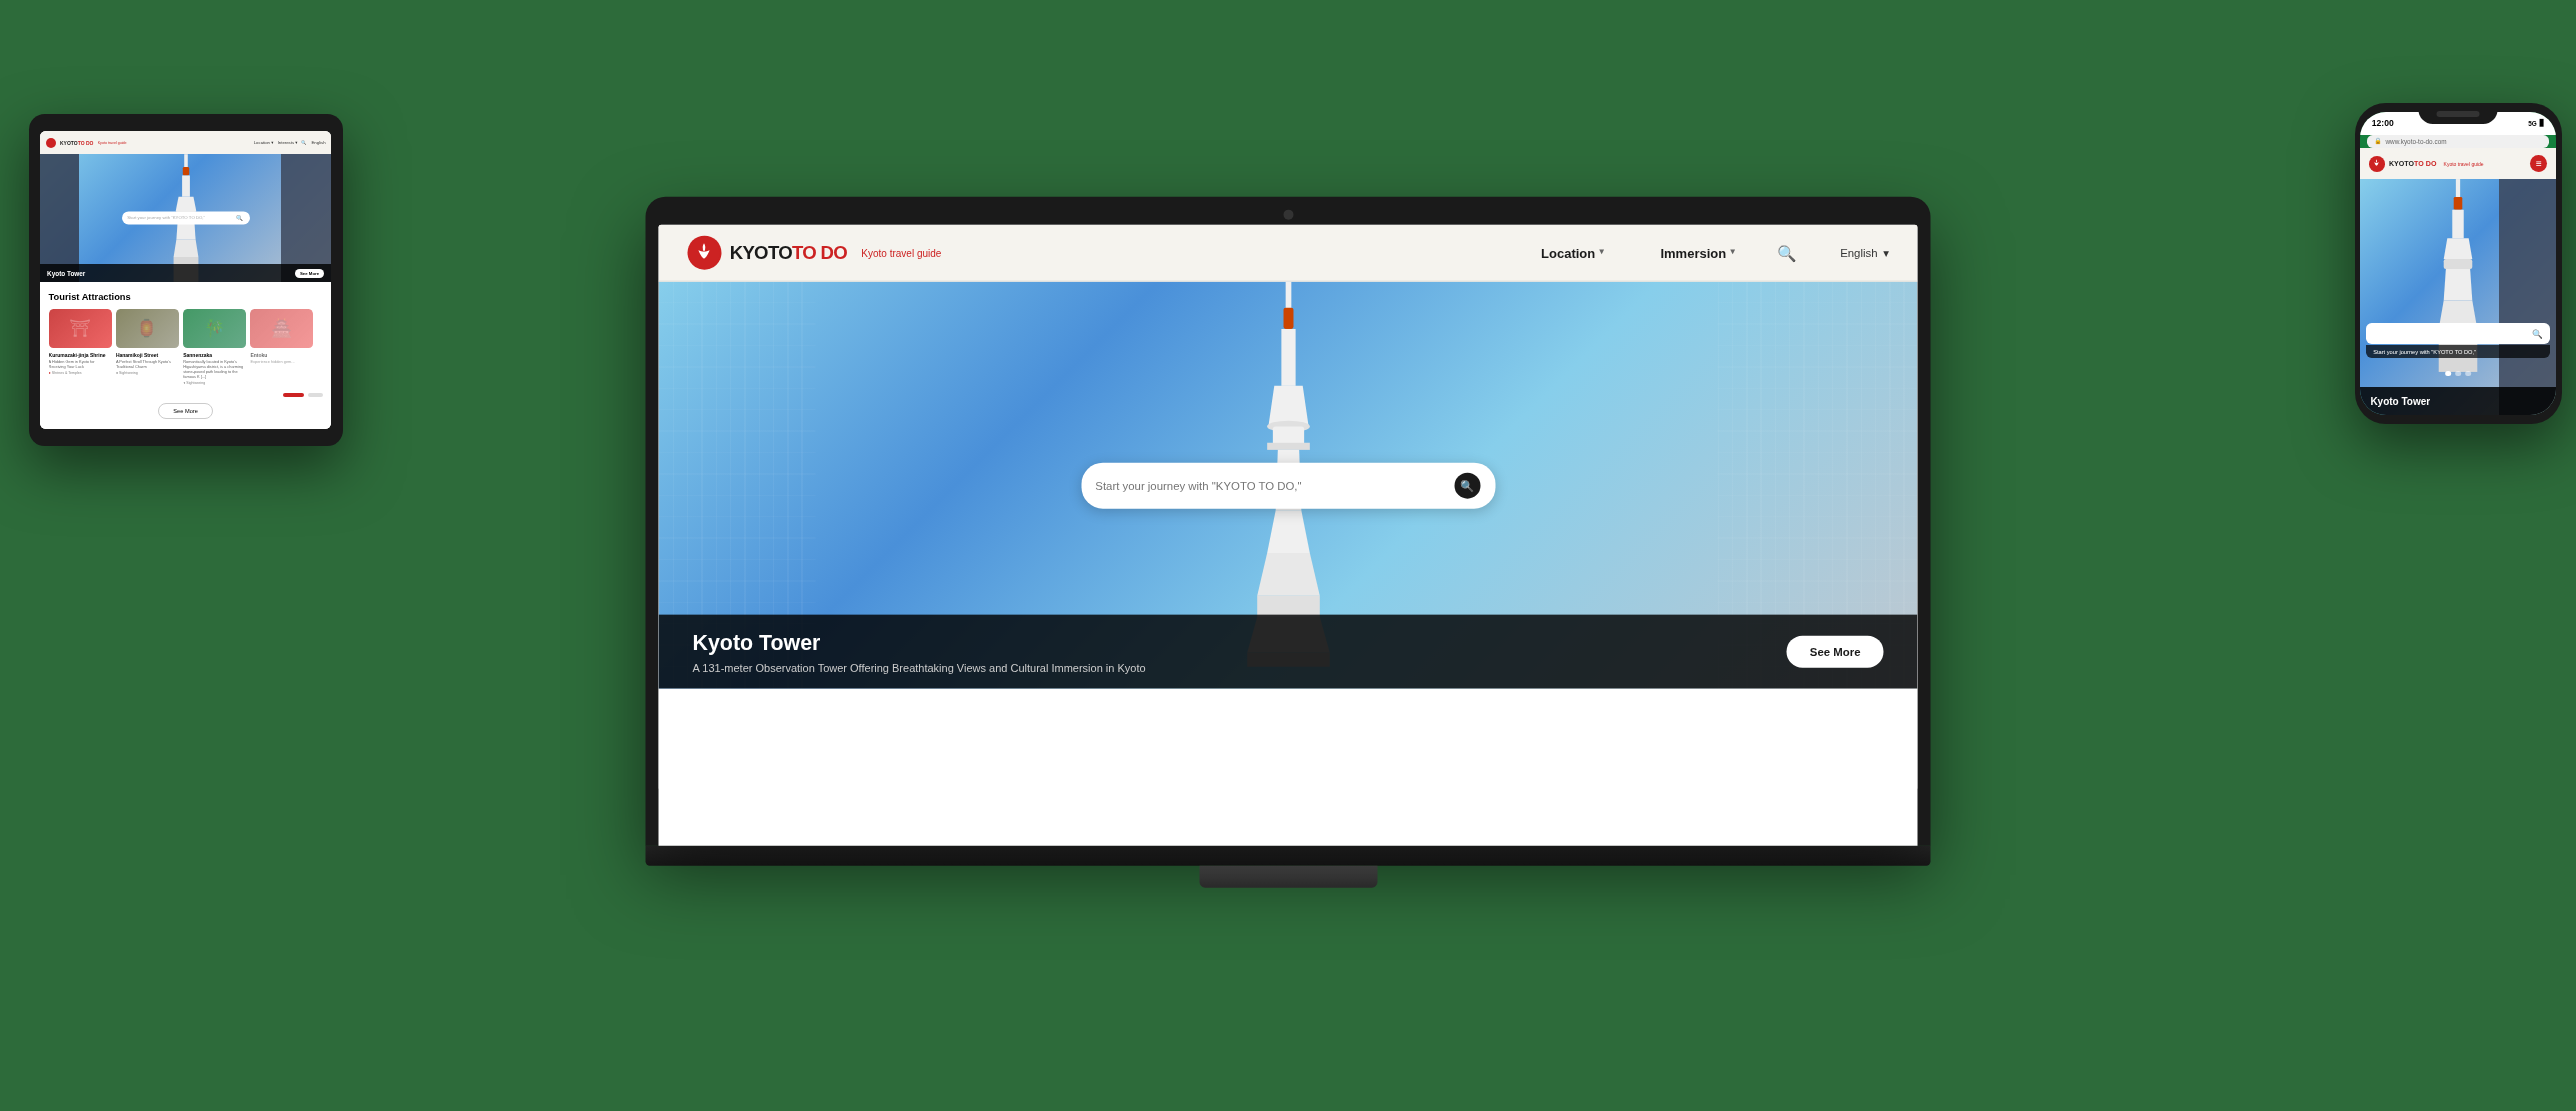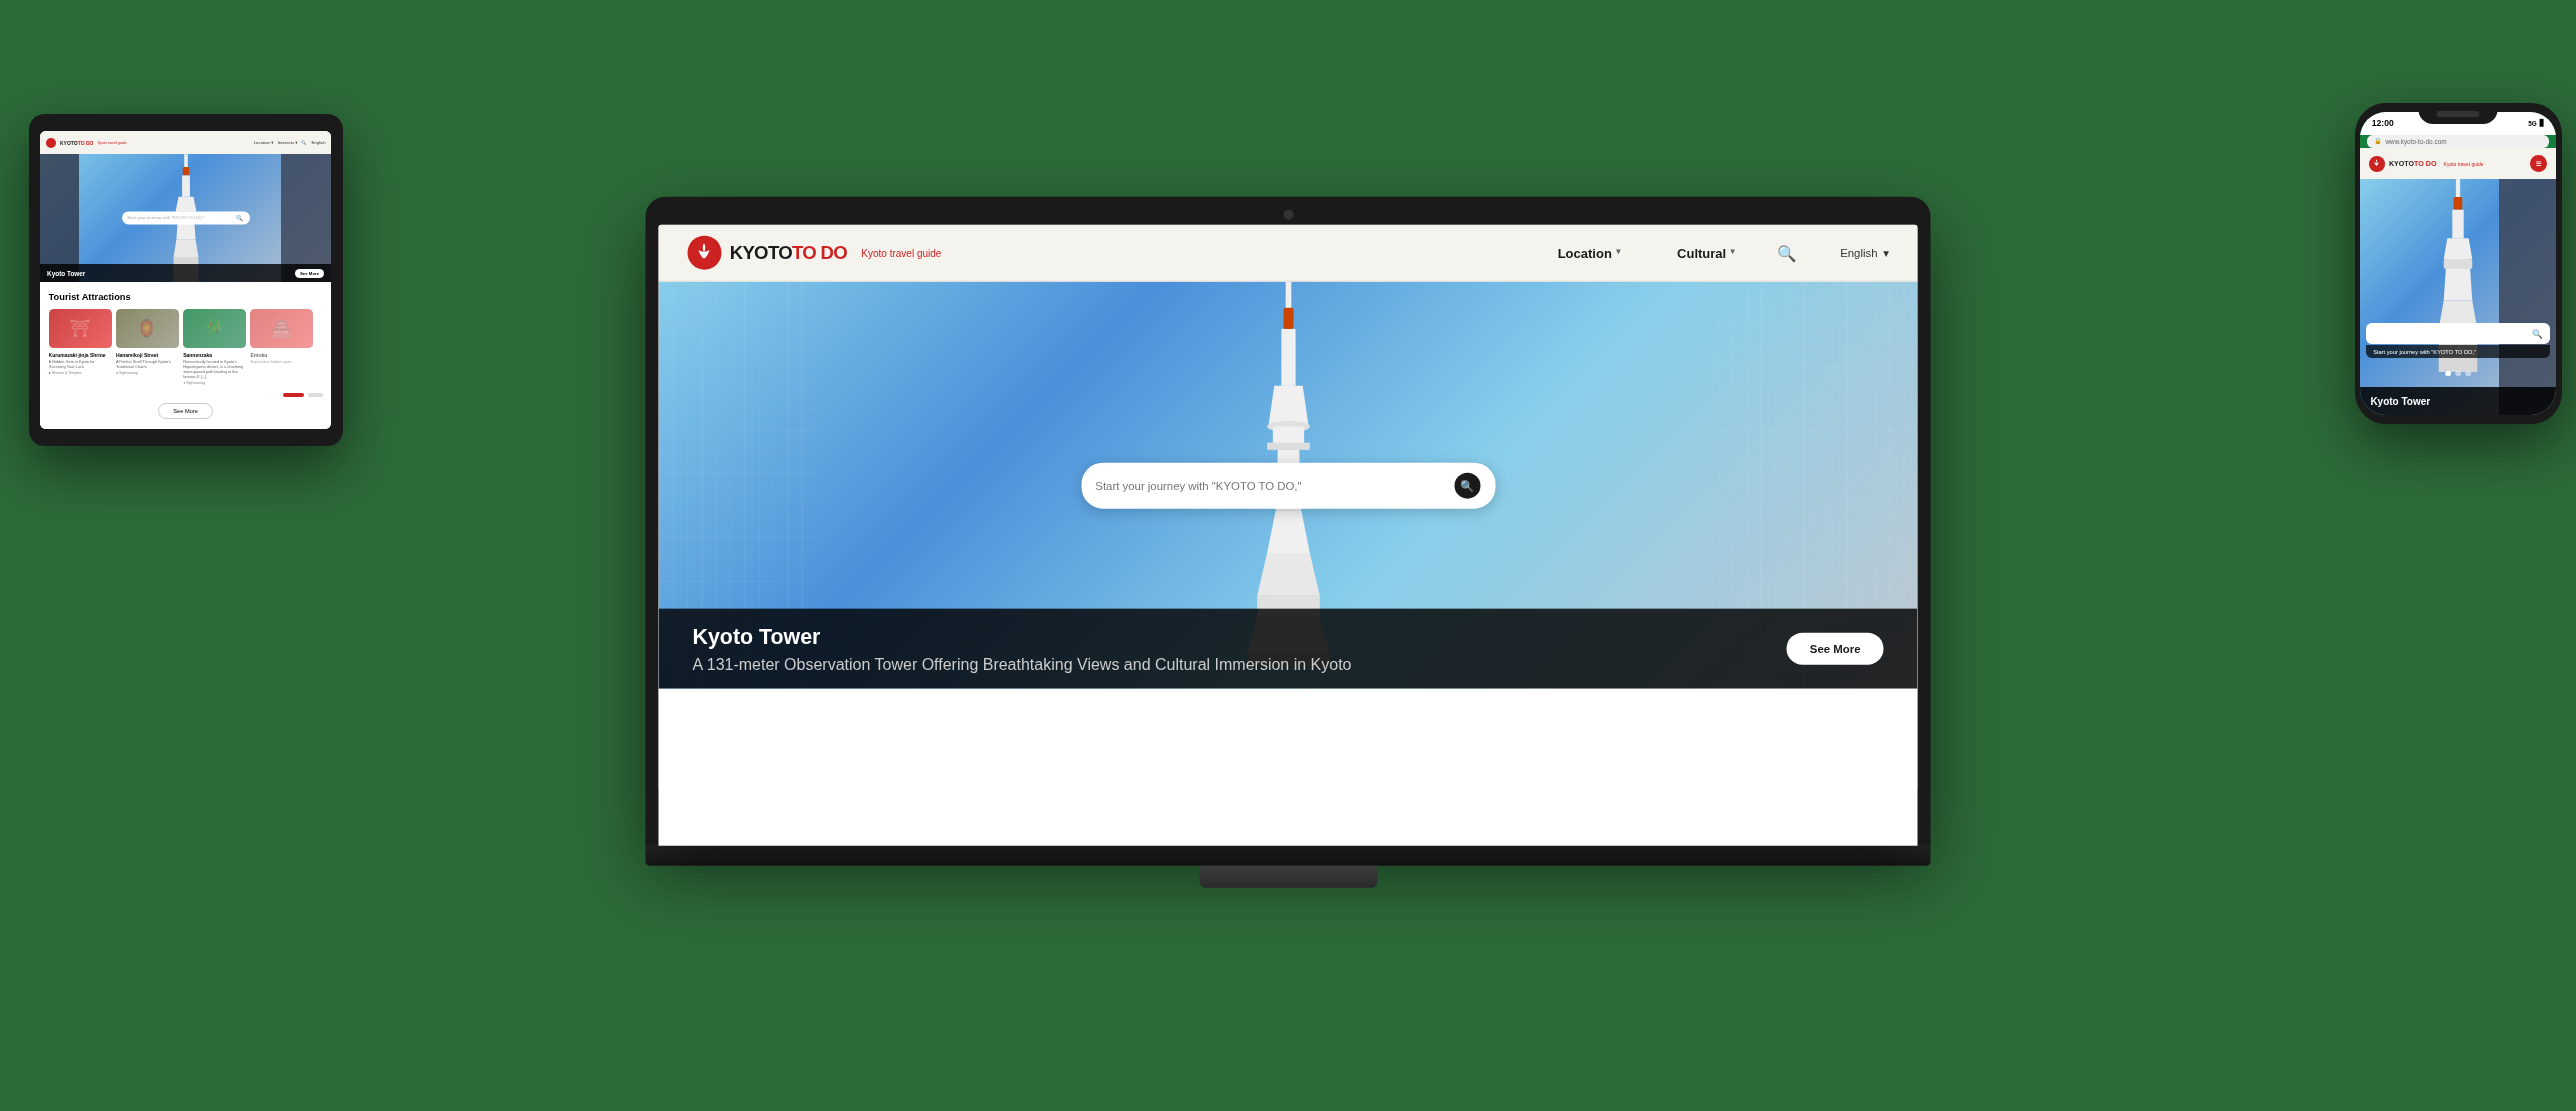--- a/index.html
+++ b/index.html
@@ -272,21 +272,21 @@
 
     .hero-title {
       color: white;
       font-size: 21.4px;
       font-weight: 700;
       margin-bottom: 5.7px;
     }
 
     .hero-subtitle {
       color: #ccc;
-      font-size: 16px;
+      font-size: 11px;
     }
 
     .see-more-btn {
       background: white;
       color: #1a1a1a;
       border: none;
       border-radius: 18px;
       padding: 10px 23px;
       font-size: 11.4px;
       font-weight: 600;
@@ -755,21 +755,21 @@
               <span class="logo-kyoto">KYOTO</span><span class="logo-todo">TO DO</span>
             </span>
             <span class="logo-tagline">Kyoto travel guide</span>
           </div>
           <div class="nav-links">
             <div class="nav-item">
               <span>Location</span>
               <span class="chevron">▾</span>
             </div>
             <div class="nav-item">
-              <span>Cultural</span>
+              <span>Immersion</span>
               <span class="chevron">▾</span>
             </div>
             <div class="nav-search">🔍</div>
             <div class="nav-lang">
               <span>English</span>
               <span>▾</span>
             </div>
           </div>
         </div>
 

